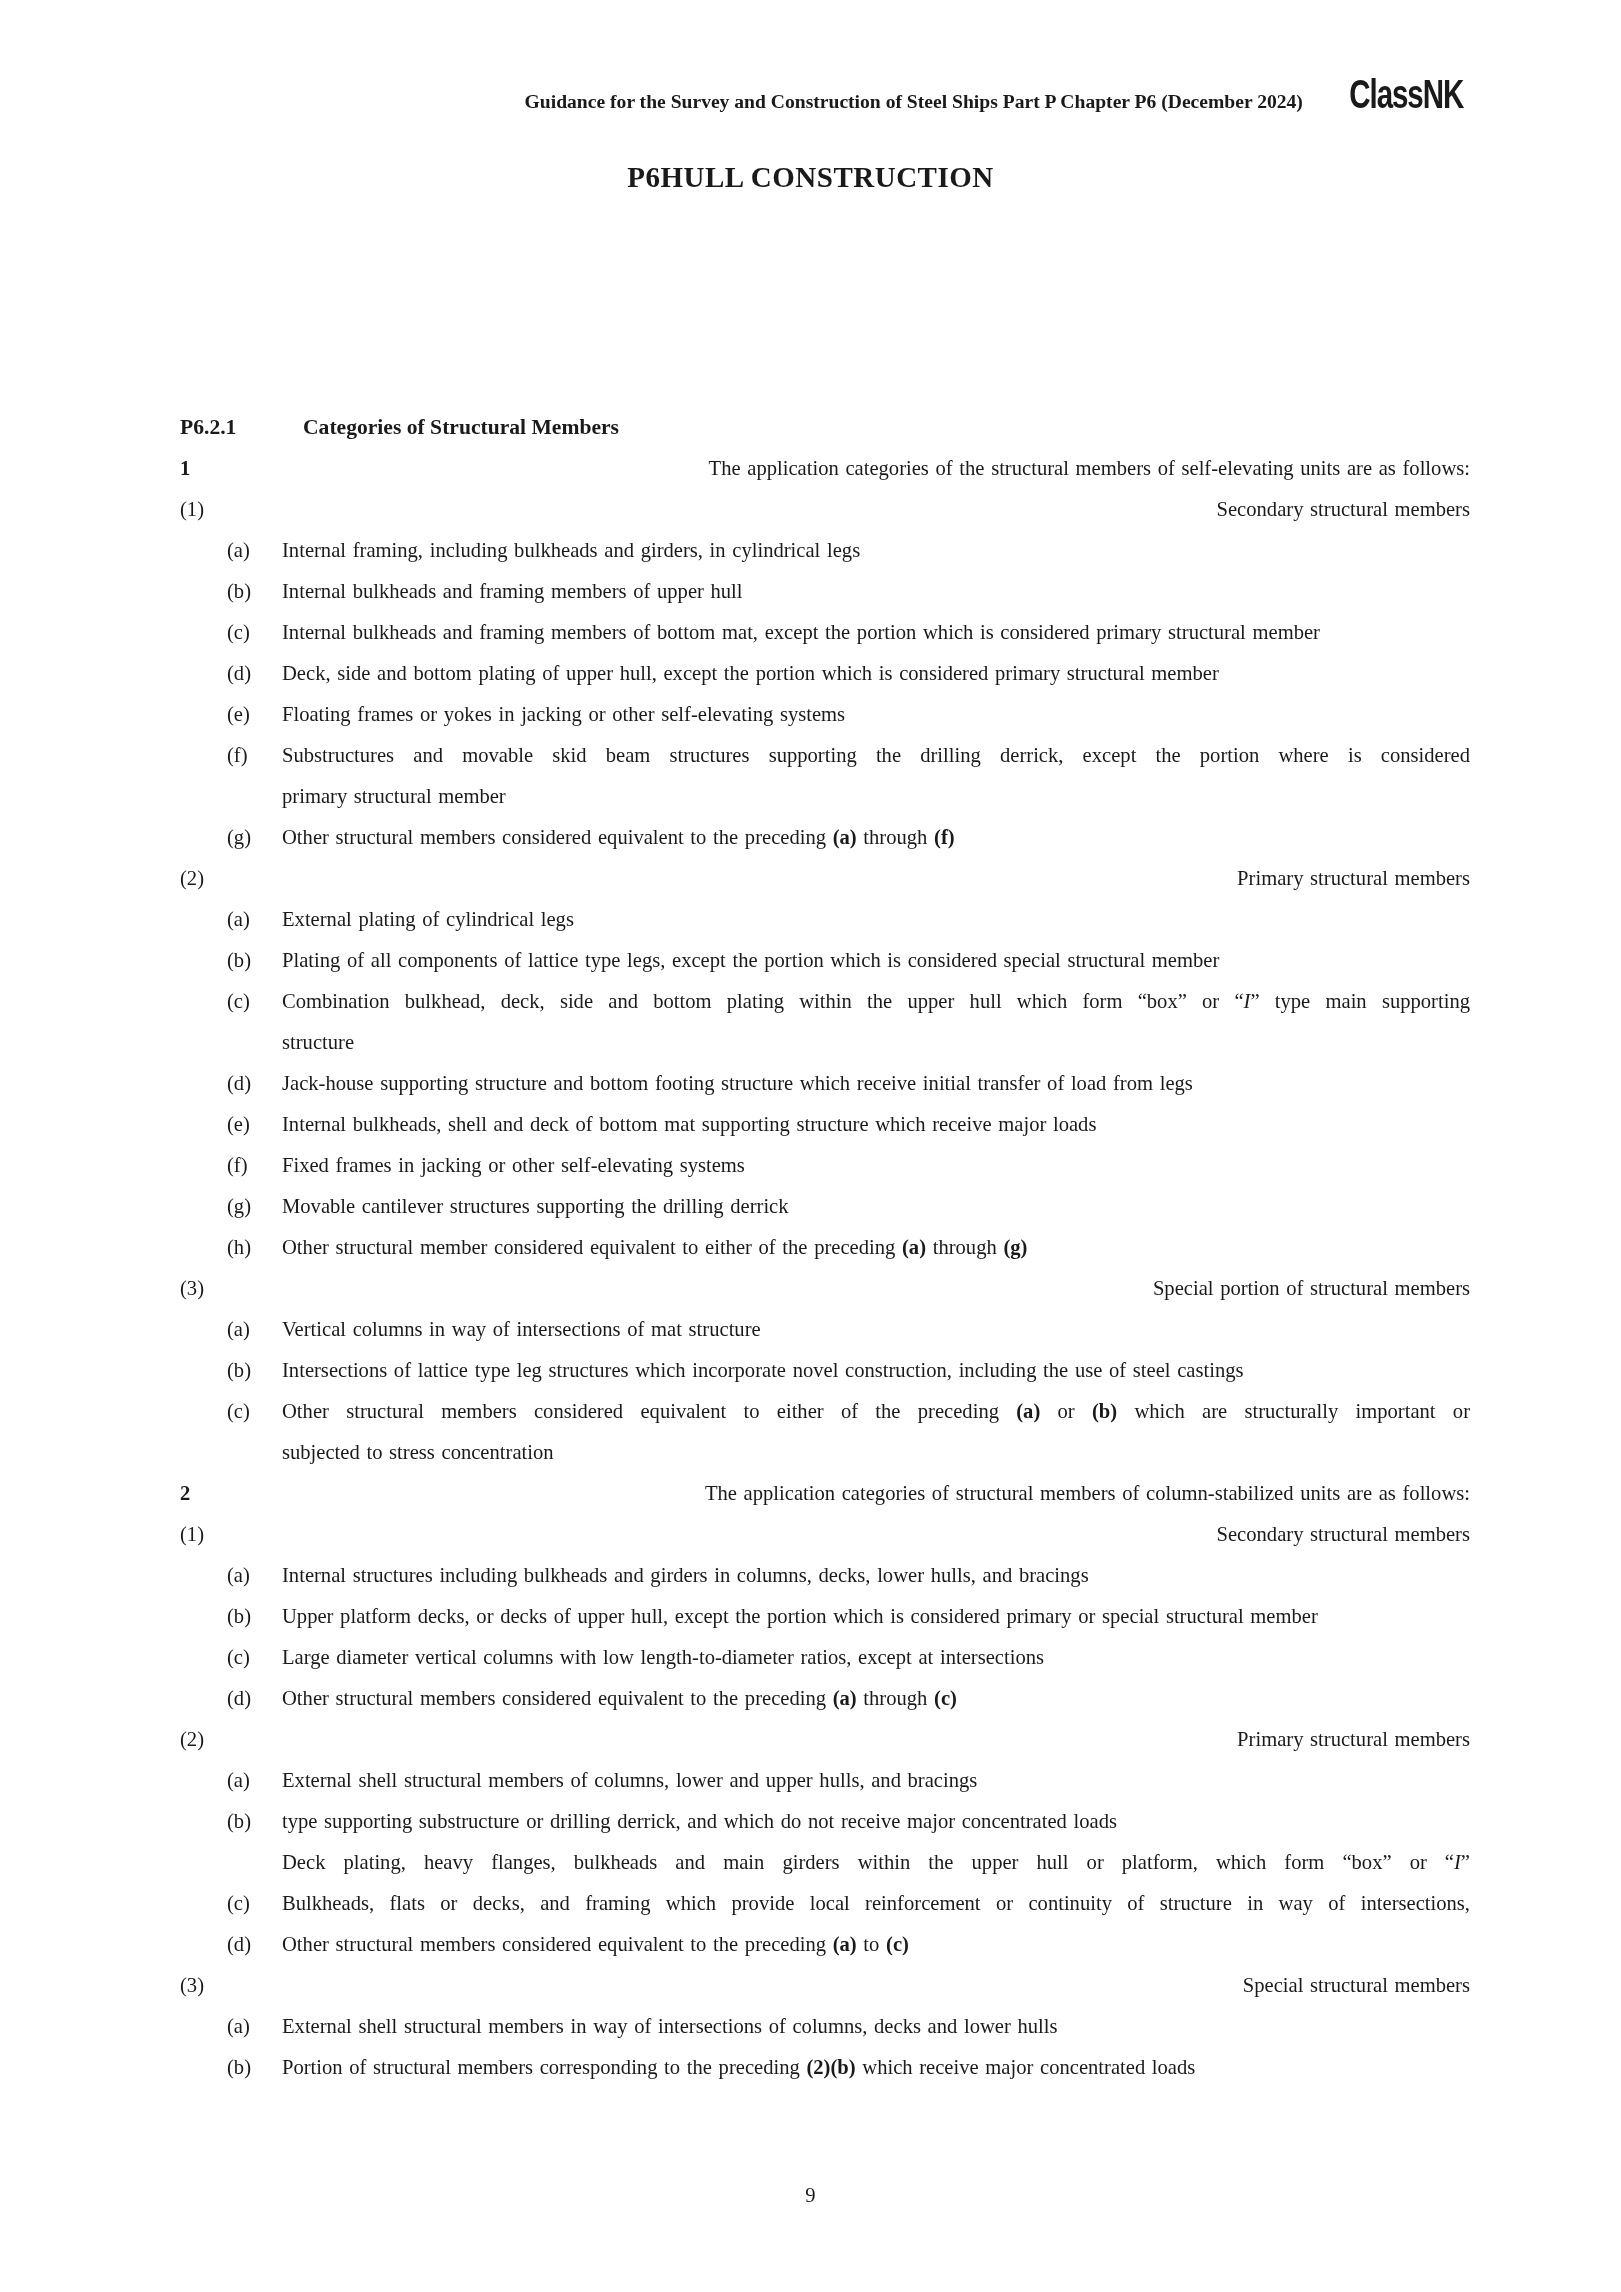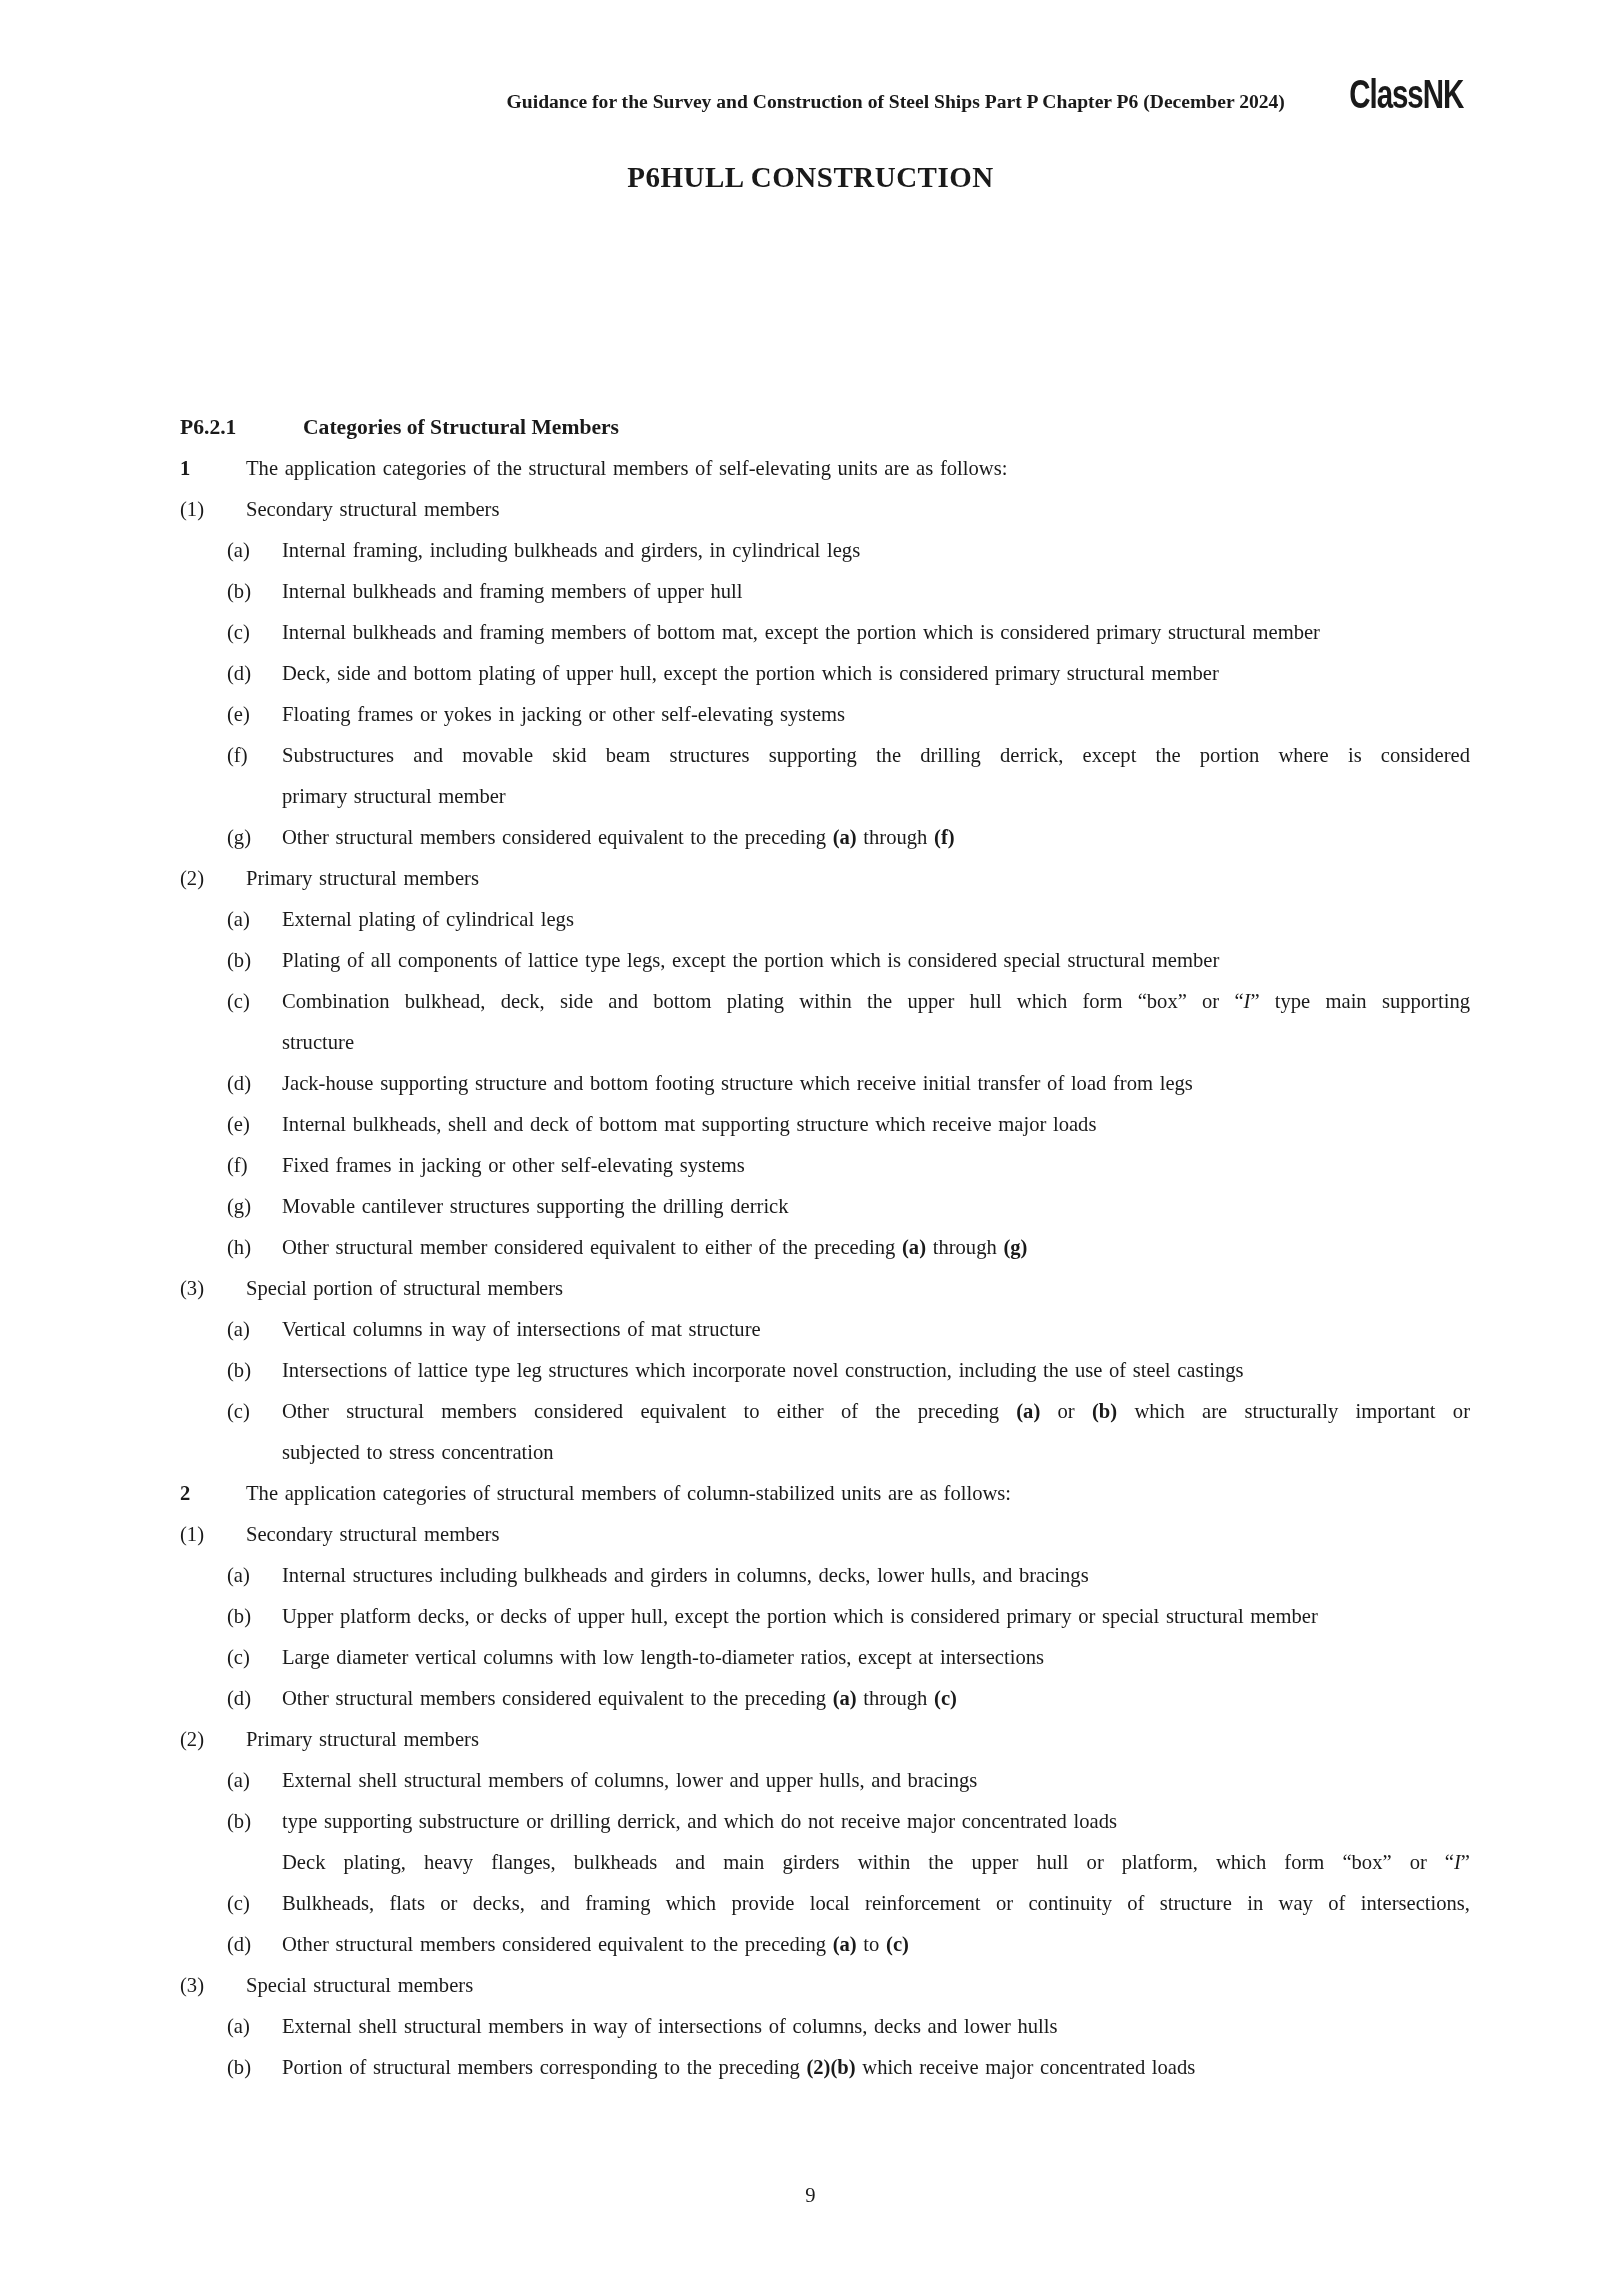--- a/index.html
+++ b/index.html
@@ -16,21 +16,21 @@
     font-family: "Liberation Serif", serif;
     overflow: hidden;
   }
   
   .header {
     position: absolute;
     top: 71px;
     right: 158px;
     display: flex;
     align-items: baseline;
-    gap: 20px;
+    gap: 2px;
     white-space: nowrap;
   }
   .header-title {
     font-size: 19.6px;
     font-weight: bold;
   }
   .logo {
     font-family: "Liberation Sans", sans-serif;
     font-weight: bold;
     font-size: 41px;
@@ -81,21 +81,21 @@
   .row { position: relative; }
   .row .label {
     position: absolute;
     left: 0;
     top: 0;
     line-height: 41px;
   }
   .row.num .label { font-weight: bold; }
   .row.p2 .label { left: 47px; }
   .row .text { display: block; }
-  .row.num .text, .row.p1 .text { margin-left: 66px; }
+  .row.num .text, .row.p1 .text { margin-left: 66px; text-align: right; }
   .row.p2 .text { margin-left: 102px; }
   .line {
     height: 41px;
     line-height: 41px;
     overflow: hidden;
     word-spacing: 1.5px;
   }
   .line.just { text-align: justify; }
   .line.just::after {
     content: "";

